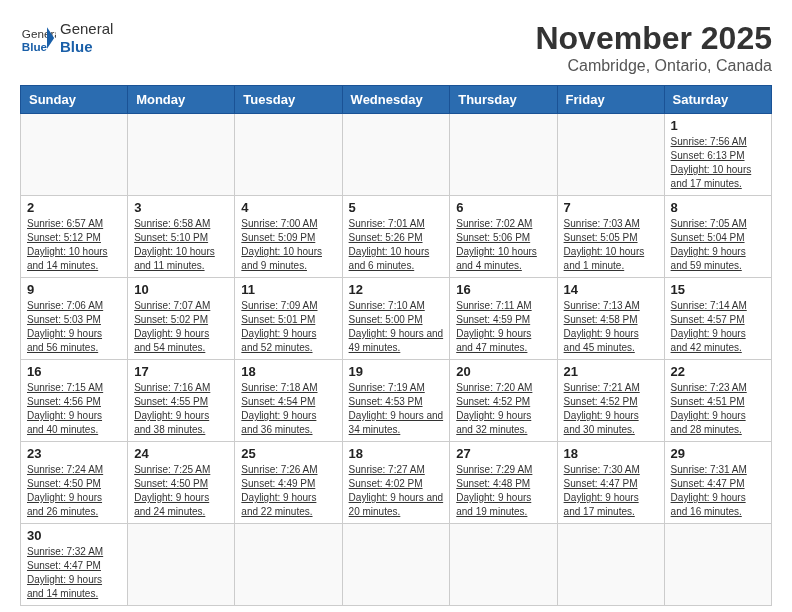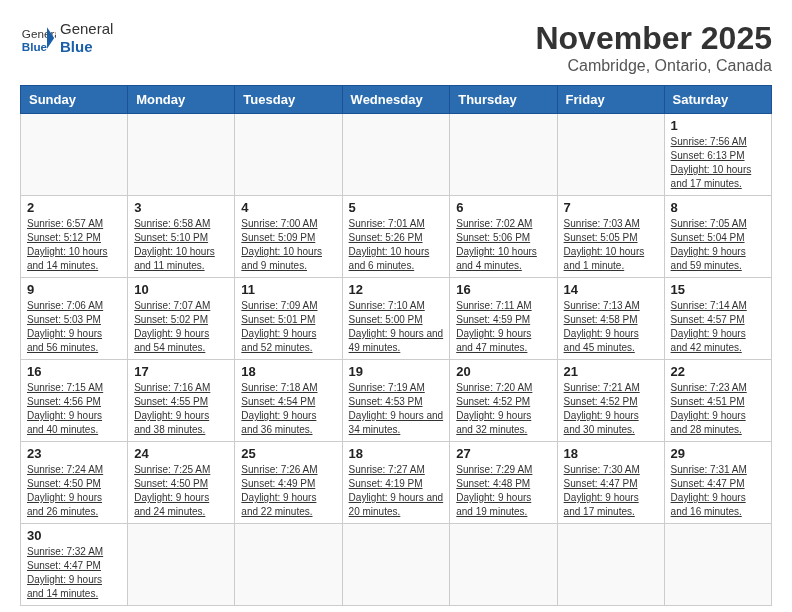--- a/index.html
+++ b/index.html
@@ -299,21 +299,21 @@
         <td>
           <span class="day-number">25</span>
           <div class="day-info">Sunrise: 7:26 AM
 Sunset: 4:49 PM
 Daylight: 9 hours
 and 22 minutes.</div>
         </td>
         <td>
           <span class="day-number">18</span>
           <div class="day-info">Sunrise: 7:27 AM
-Sunset: 4:19 PM
+Sunset: 4:02 PM
 Daylight: 9 hours
 and 20 minutes.</div>
         </td>
         <td>
           <span class="day-number">27</span>
           <div class="day-info">Sunrise: 7:29 AM
 Sunset: 4:48 PM
 Daylight: 9 hours
 and 19 minutes.</div>
         </td>

